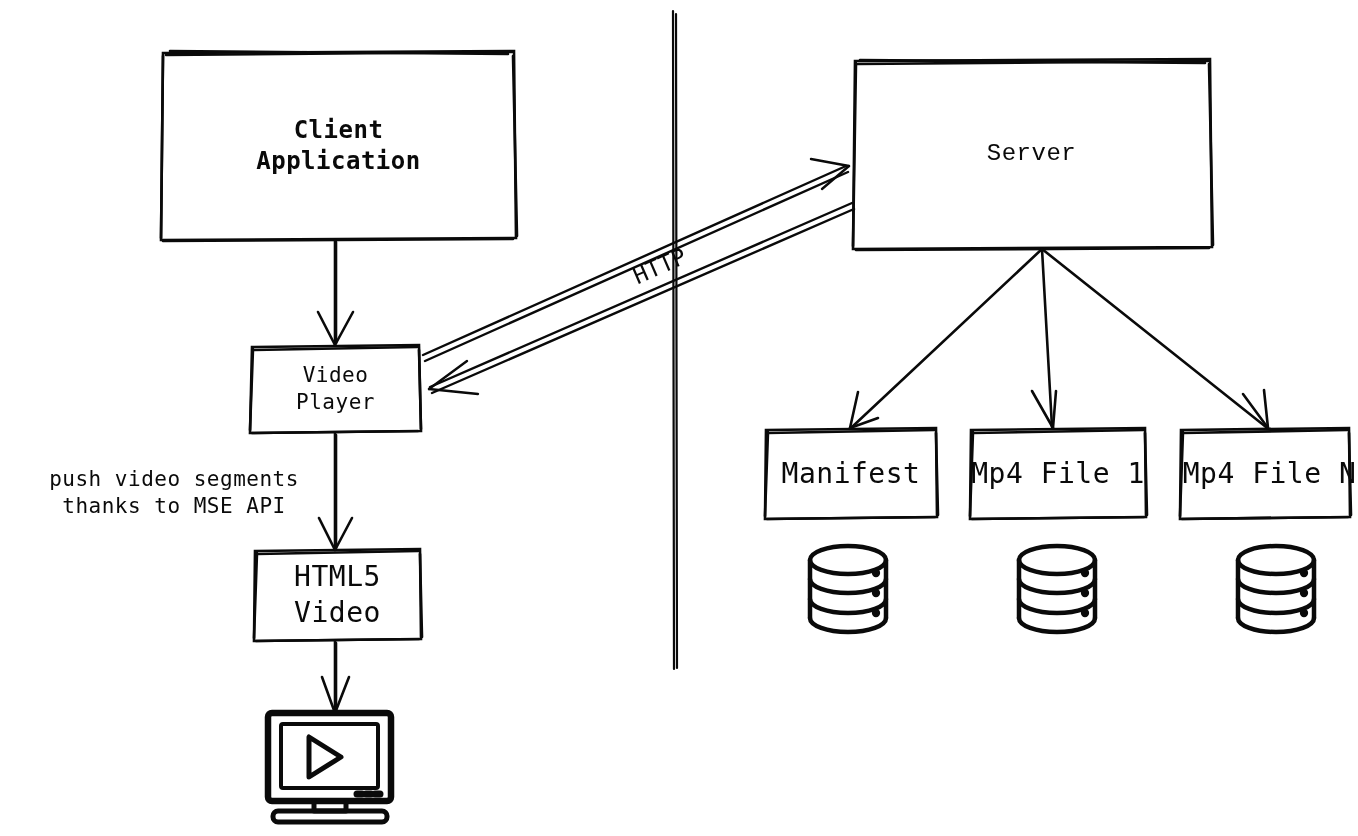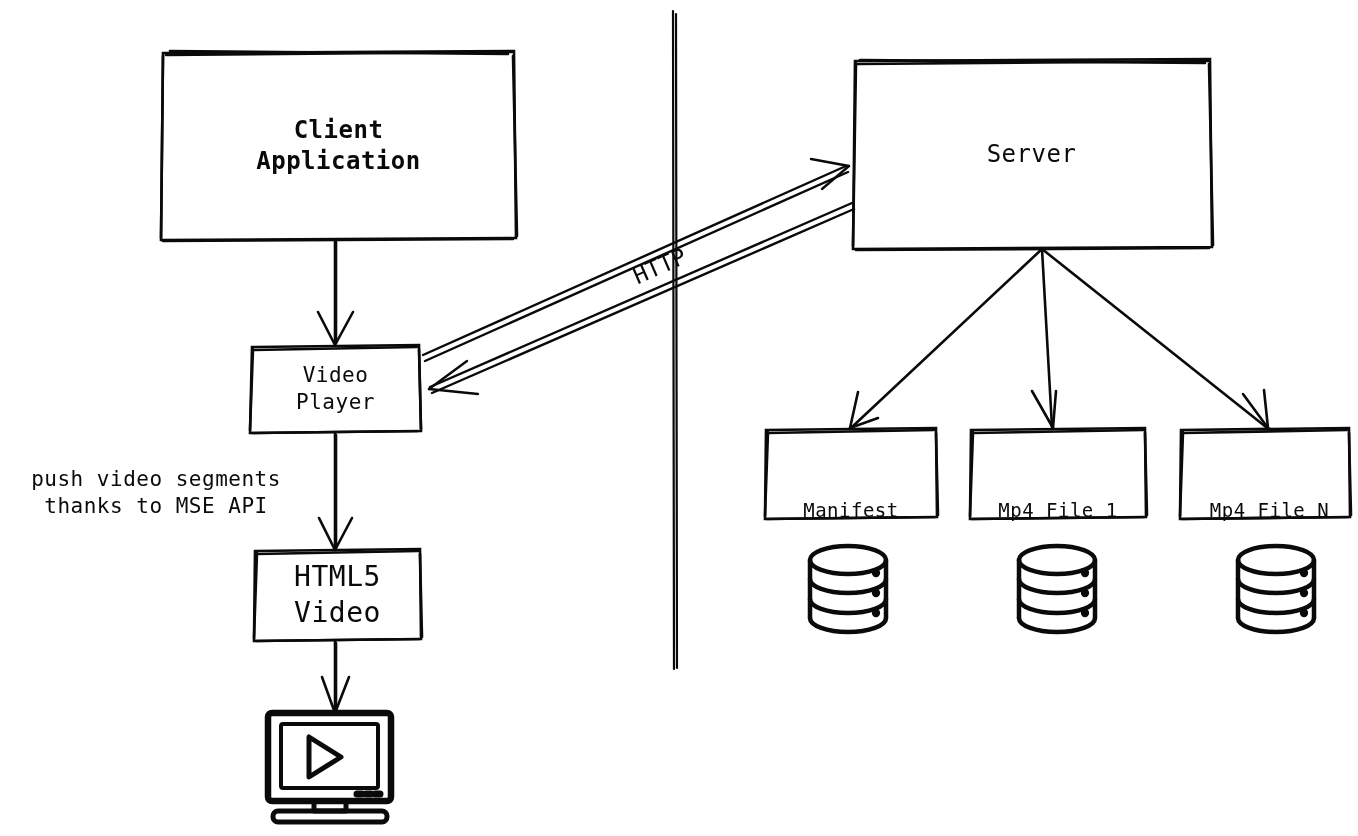--- a/index.html
+++ b/index.html
@@ -34,21 +34,21 @@
     font-family: "DejaVu Sans Mono", "Liberation Mono", monospace;
     letter-spacing: 0.5px;
     line-height: 1.28;
     white-space: pre;
     user-select: none;
   }
   .lbl-client   { font-size: 24px; }
   .lbl-server   { font-size: 24px; }
   .lbl-video    { font-size: 21px; }
   .lbl-html5    { font-size: 28px; }
-  .lbl-file     { font-size: 19px; margin-top: 37px; }
+  .lbl-file     { font-size: 28px; }
   .lbl-note     { font-size: 21px; }
   .http-label {
     position: absolute;
     font-size: 23px;
     color: #0a0a0a;
     font-family: "DejaVu Sans Mono", "Liberation Mono", monospace;
     transform-origin: 50% 50%;
     white-space: pre;
     user-select: none;
   }
@@ -202,26 +202,26 @@
 
   <div class="node-label lbl-client" style="left:161px; top:51px; width:355px; height:189px;font-weight:bold;">Client
 Application</div>
 
   <div class="node-label lbl-video" style="left:250px; top:345px; width:171px; height:88px;">Video
 Player</div>
 
   <div class="node-label lbl-html5" style="left:254px; top:549px; width:167px; height:92px;">HTML5
 Video</div>
 
-  <div class="node-label lbl-server" style="left:853px; top:59px; width:357px; height:190px;">Server</div>
+  <div class="node-label lbl-server" style="left:853px; top:59px; width:357px; height:190px;font-family:Liberation Mono, monospace;">Server</div>
 
   <div class="node-label lbl-file" style="left:765px; top:428px; width:172px; height:91px;">Manifest</div>
 
   <div class="node-label lbl-file" style="left:970px; top:428px; width:176px; height:91px;">Mp4 File 1</div>
 
   <div class="node-label lbl-file" style="left:1180px; top:428px; width:179px; height:91px;">Mp4 File N</div>
 
-  <div class="node-label lbl-note" style="left:6px; top:462px; width:300px; height:62px;">push video segments
+  <div class="node-label lbl-note" style="left:24px; top:462px; width:300px; height:62px;">push video segments
 thanks to MSE API</div>
 
   <div class="http-label" style="left:632px; top:253px; transform: rotate(-23.5deg);">HTTP</div>
 
 </div>
 
 </body></html>

